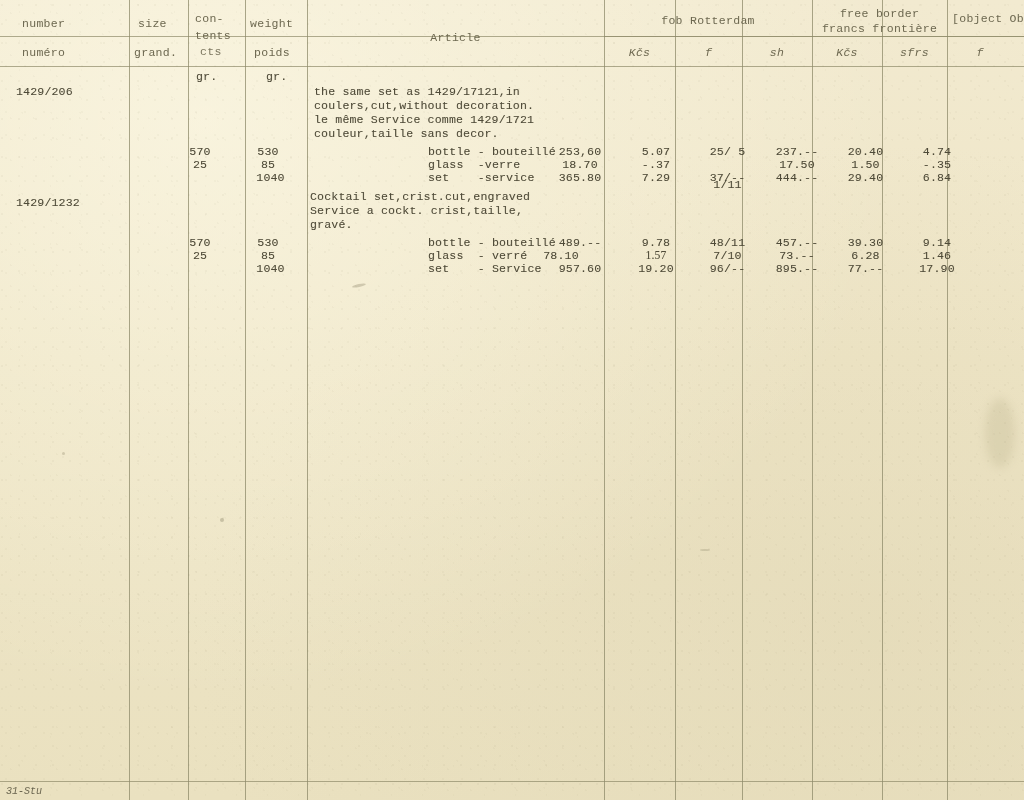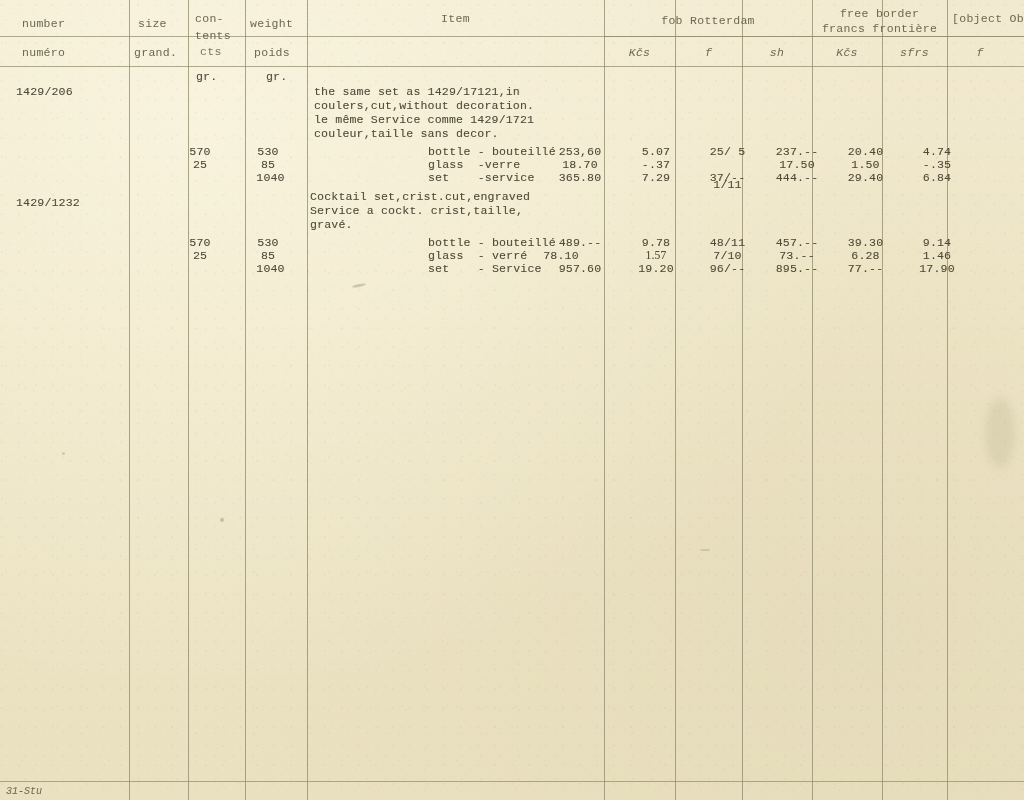--- a/index.html
+++ b/index.html
@@ -118,21 +118,21 @@
   <div class="cell hdr" style="left:138px; top:17px;">size</div>
   <div class="cell hdr" style="left:134px; top:46px;">grand.</div>
 
   <div class="cell hdr" style="left:195px; top:12px;">con-</div>
   <div class="cell hdr" style="left:195px; top:29px;">tents</div>
   <div class="cell hdr faint" style="left:200px; top:45px;">cts</div>
 
   <div class="cell hdr" style="left:250px; top:17px;">weight</div>
   <div class="cell hdr" style="left:254px; top:34px;margin-top:12px;">poids</div>
 
-  <div class="cell hdr center" style="left:307px; width:297px; top:12px;">Item</div>
+  <div class="cell hdr center" style="left:307px; width:297px; top:31px;">Article</div>
 
   <div class="cell hdr center" style="left:604px; width:208px; top:14px;">fob Rotterdam</div>
   <div class="cell hdr center" style="left:812px; width:135px; top:7px;">free border</div>
   <div class="cell hdr center" style="left:812px; width:135px; top:22px;">francs frontière</div>
   <div class="cell hdr center" style="left:952px; width:60px; top:12px;">[object Object]</div>
 
   <div class="cell hdr ital center" style="left:604px; width:71px; top:46px;">Kčs</div>
   <div class="cell hdr ital center" style="left:675px; width:67px; top:46px;">f</div>
   <div class="cell hdr ital center" style="left:742px; width:70px; top:46px;">sh</div>
   <div class="cell hdr ital center" style="left:812px; width:70px; top:46px;">Kčs</div>

